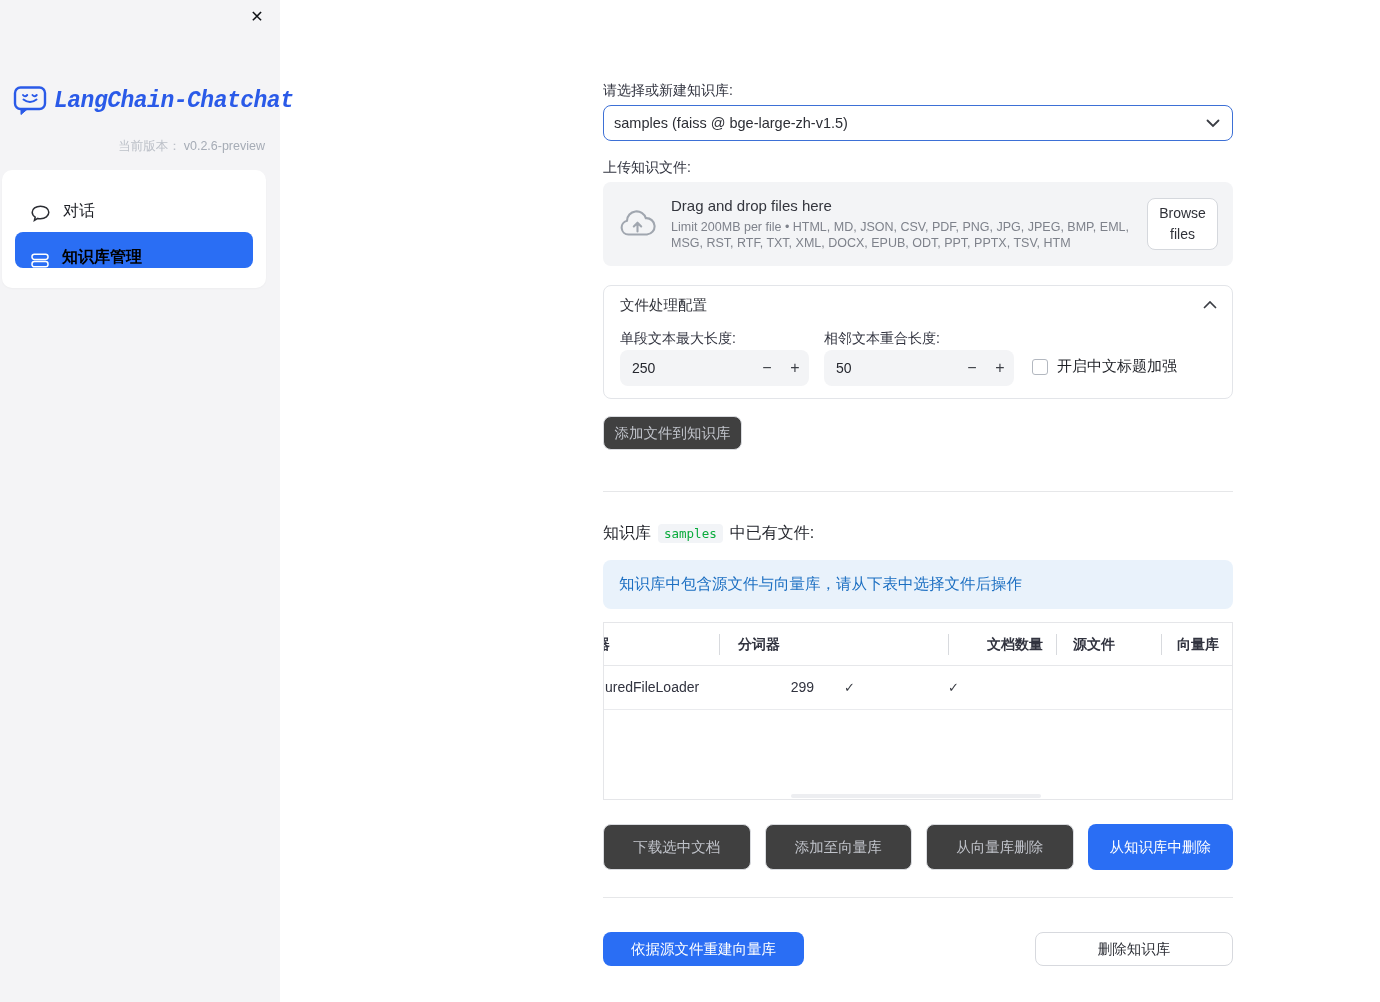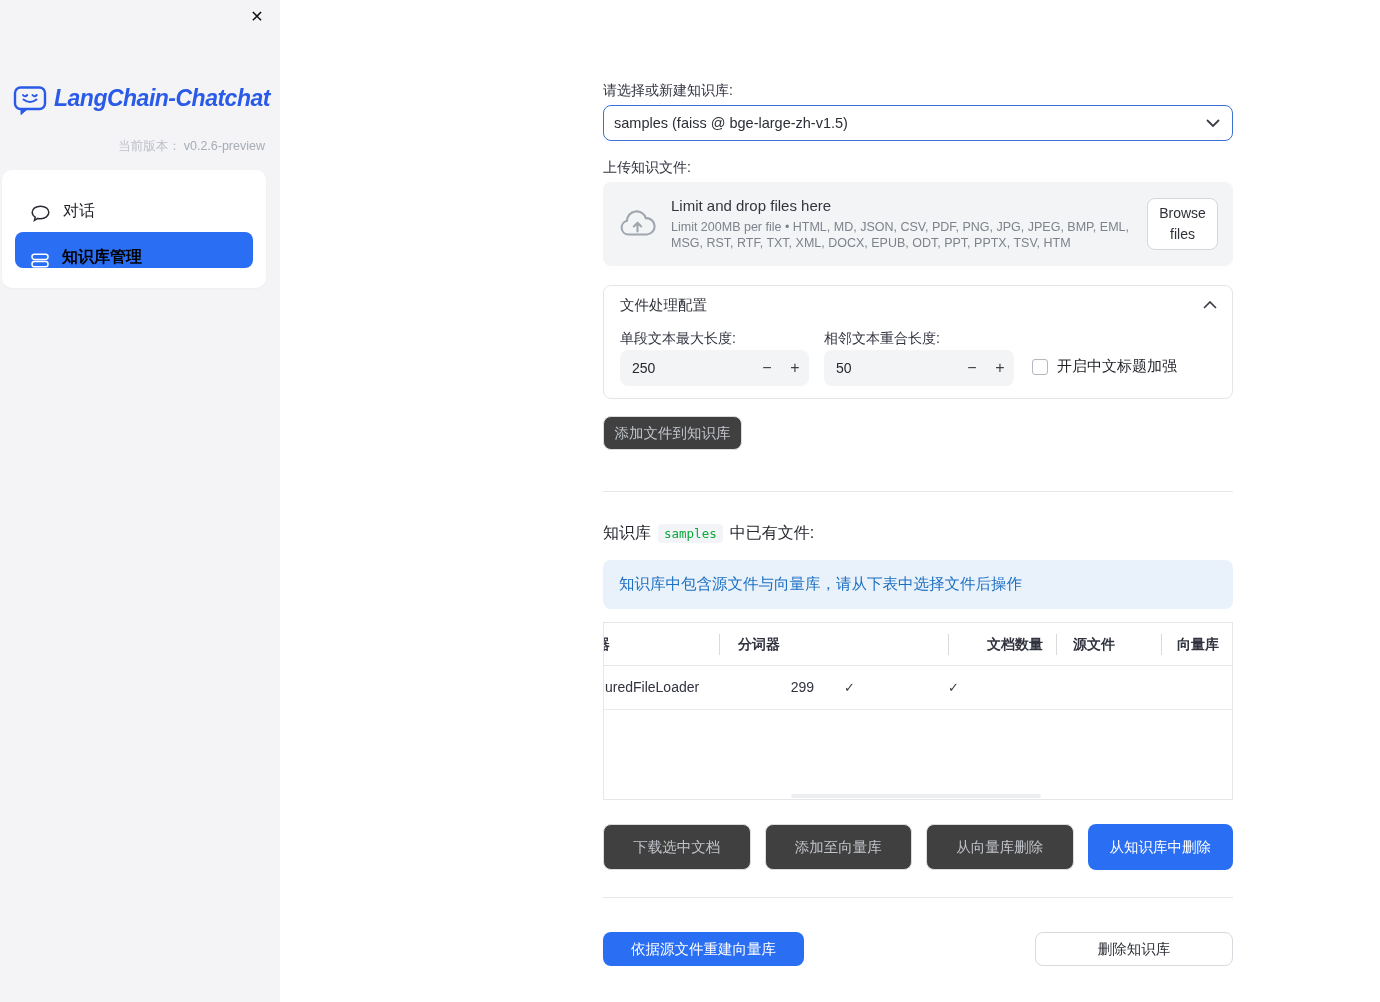--- a/index.html
+++ b/index.html
@@ -15,21 +15,21 @@
     position:absolute; left:0; top:0; width:280px; height:1002px;
     background:#f4f4f6;
   }
   .close-btn {
     position:absolute; top:6px; right:12px; width:22px; height:22px;
     background:none; border:none; font-size:16px; color:#101217; cursor:pointer;
     line-height:22px; text-align:center;
   }
   .logo-row {
     position:absolute; left:13px; top:85px;
-    display:flex; gap:7px;
+    display:flex; align-items:center; gap:7px;font-family:Liberation Mono, monospace;
   }
   .logo-text {
     font-size:23px; font-weight:700; font-style:italic;
     color:#2a5ae8; letter-spacing:-0.5px; white-space:nowrap;
   }
   .version-line {
     position:absolute; top:138px; right:15px;
     font-size:12.5px; color:#bcc0c8;
   }
   .version-line .ver-val { color:#a6acb6; margin-left:3px; }
@@ -221,21 +221,21 @@
   <div class="field-label" style="left:603px; top:159px;">上传知识文件:</div>
 
   <div class="uploader">
     <span>
       <svg width="37" height="28" viewBox="0 0 37 28">
         <path d="M9.5 24.5 a7 7 0 0 1 -1.5 -13.8 A9.6 9.6 0 0 1 26.8 8.2 A6.6 6.6 0 0 1 28 24.5 Z" fill="none" stroke="#a0a6af" stroke-width="2.1"></path>
         <path d="M18.5 21.5 v-8.2 M14.8 16.4 l3.7 -3.7 3.7 3.7" fill="none" stroke="#a0a6af" stroke-width="2.1" stroke-linecap="round" stroke-linejoin="round"></path>
       </svg>
     </span>
     <div class="up-texts">
-      <div class="up-title">Limit and drop files here</div>
+      <div class="up-title">Drag and drop files here</div>
       <div class="up-hint">Limit 200MB per file • HTML, MD, JSON, CSV, PDF, PNG, JPG, JPEG, BMP, EML, MSG, RST, RTF, TXT, XML, DOCX, EPUB, ODT, PPT, PPTX, TSV, HTM</div>
     </div>
     <button class="browse-btn">Browse files</button>
   </div>
 
   <section class="expander">
     <div class="exp-header">
       <span>文件处理配置</span>
       <span class="exp-caret">
         <svg width="14" height="8" viewBox="0 0 14 8">

